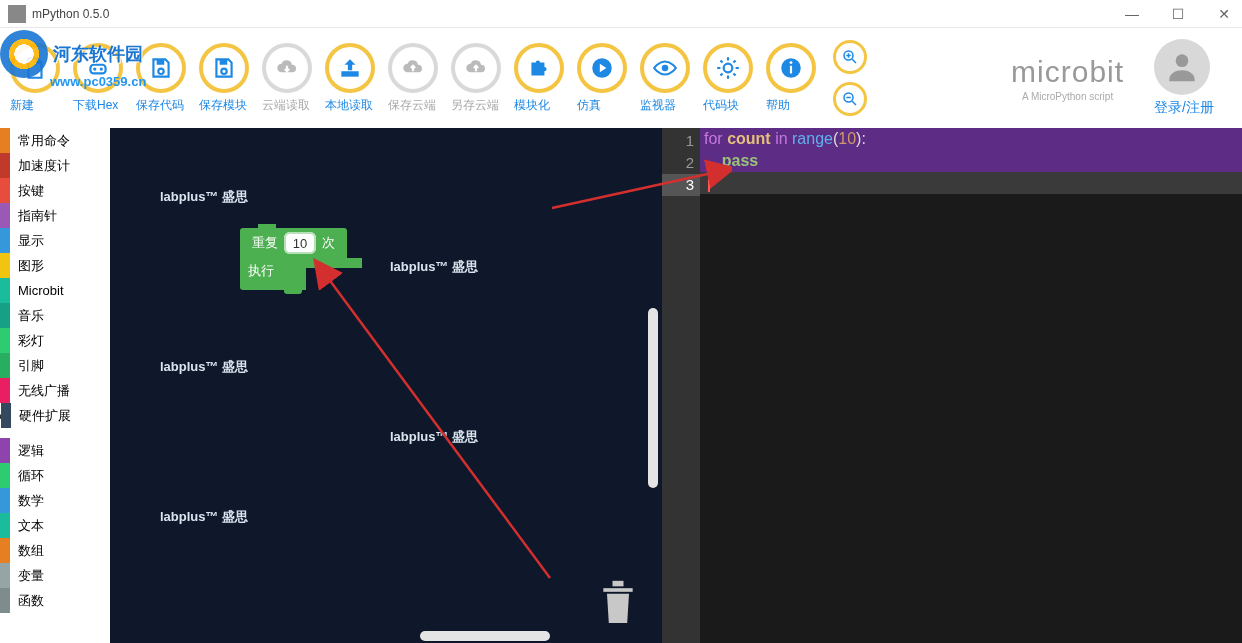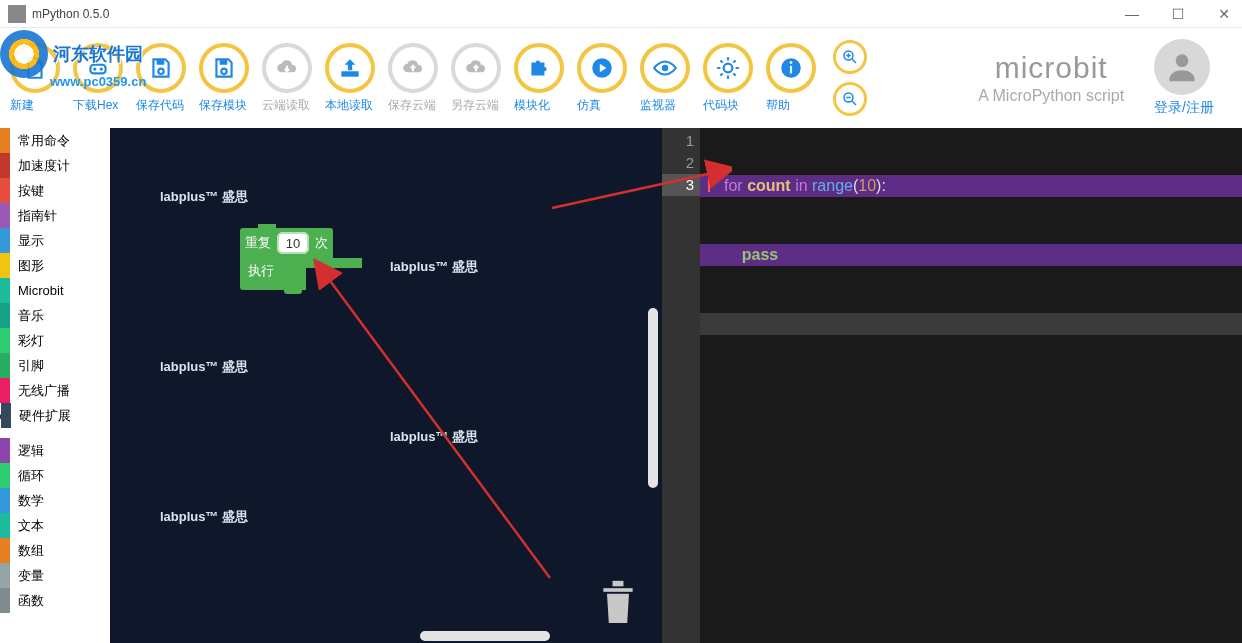--- a/index.html
+++ b/index.html
@@ -19,61 +19,61 @@
 .tool-btn.gray .circ { border-color:#d9d9d9; }
 .tool-btn .circ svg { width:26px; height:26px; }
 .tool-btn .lbl { font-size:12px; color:#1E88E5; }
 .tool-btn.gray .lbl { color:#aaa; }
 .zoom-group { display:flex; flex-direction:column; gap:8px; margin-left:4px; }
 .zoom-btn { width:34px; height:34px; border-radius:50%; border:3px solid #F4C542; background:#fff; display:flex; align-items:center; justify-content:center; cursor:pointer; }
 .zoom-btn svg { width:18px; height:18px; }
 .brand-area { margin-left:auto; text-align:center; padding-right:18px; display:flex; align-items:center; gap:30px; }
 .brand-text { color:#999; }
 .brand-text .big { font-size:30px; font-weight:300; letter-spacing:1px; }
-.brand-text .small { font-size:16px; color:#aaa; margin-top:2px; }
+.brand-text .small { font-size:10px; color:#aaa; margin-top:2px; }
 .avatar { width:56px; height:56px; border-radius:50%; background:#d8d8d8; display:flex; align-items:center; justify-content:center; }
 .avatar svg { width:38px; height:38px; fill:#999; }
 .login-link { font-size:14px; color:#1E88E5; margin-top:4px; }
 
 .watermark { position:absolute; top:30px; left:0; font-size:18px; font-weight:700; pointer-events:none; z-index:50; }
 .watermark .logo { display:inline-block; width:48px; height:48px; border-radius:50%; background:radial-gradient(circle,#fff 28%,#ffb300 29%,#ffb300 44%,#1976d2 45%,#1976d2 70%); vertical-align:middle; opacity:.9;}
 .watermark .txt1 { color:#1976d2; text-shadow:1px 1px #fff; vertical-align:middle;}
 .watermark .txt2 { display:block; font-size:13px; color:#2196f3; margin-left:50px; margin-top:-4px;}
 
 
 .main { display:flex; height:515px; }
 .cat-list { width:110px; background:#fff; overflow-y:auto; font-size:13px; }
 .cat-item { display:flex; align-items:center; height:25px; cursor:pointer; }
 .cat-item .bar { width:10px; height:25px; margin-right:8px; }
 .cat-item.expand::before { content:"▶"; font-size:9px; margin-left:-2px; margin-right:-4px; color:#333; }
 .cat-gap { height:10px; }
 
 .workspace { flex:1; position:relative; background:#0f172a; }
 .ws-bg-mark { position:absolute; font-size:13px; color:#d8e4ee; font-weight:700; pointer-events:none; }
 .block { position:absolute; left:130px; top:100px; }
-.block-row { background:#4CAF50; color:#fff; font-size:13px; display:flex; align-items:center; height:30px; border-radius:3px 3px 0 0; padding:0 5px; gap:6px; }
+.block-row { background:#4CAF50; color:#fff; font-size:13px; display:flex; align-items:center; height:30px; border-radius:3px 3px 0 0; padding:0 12px; gap:6px; }
 .block-row input { width:32px; height:22px; border:none; border-radius:6px; text-align:center; font-size:13px; background:#fff; color:#333; box-shadow:inset 0 0 0 2px #b8e0b8; }
 .block-row2 { background:#4CAF50; color:#fff; font-size:13px; height:32px; width:66px; border-radius:0 0 0 3px; padding:4px 8px; position:relative; }
 .block-row2::after { content:""; position:absolute; right:-56px; top:0; width:56px; height:10px; background:#4CAF50; }
 .block-notch { position:absolute; left:18px; top:-4px; width:18px; height:6px; background:#4CAF50; border-radius:0 0 3px 3px; }
 .block-notch2 { position:absolute; left:44px; bottom:-4px; width:18px; height:6px; background:#4CAF50; border-radius:0 0 3px 3px; }
 
 .trash { position:absolute; right:22px; bottom:10px; }
 .trash svg { width:44px; height:56px; fill:#c8c8c8; }
 
 .vscroll { position:absolute; right:4px; top:180px; width:10px; height:180px; background:#e4e4e4; border-radius:6px; }
 .hscroll { position:absolute; left:310px; bottom:2px; width:130px; height:10px; background:#e4e4e4; border-radius:6px; }
 
 .arrow { position:absolute; pointer-events:none; }
 
 .code-panel { width:580px; background:#1a1a1a; font-family:Consolas,monospace; font-size:16px; color:#ddd; position:relative; }
 .gutter { position:absolute; left:0; top:0; width:38px; background:#333; height:100%; text-align:right; padding-right:6px; color:#999; font-size:15px; line-height:22px; padding-top:2px;}
 .gutter .ln.active { background:#555; color:#fff; margin-right:-6px; padding-right:6px; }
 .code-lines { position:absolute; left:38px; top:0; right:0; }
-.code-line { height:22px; line-height:22px; padding-left:24px; white-space:pre;margin-top:47px; }
+.code-line { height:22px; line-height:22px; padding-left:4px; white-space:pre; }
 .code-line.hl { background:#5d2c85; }
 .code-line.cursor-line { background:#3a3a3a; }
 .kw-for { color:#c678dd; }
 .kw-count { color:#e5c07b; font-weight:700; }
 .kw-in { color:#c678dd; }
 .kw-range { color:#61afef; }
 .kw-num { color:#d19a66; }
 .kw-pass { color:#98c379;font-weight:bold; }
 .caret { position:absolute; left:46px; top:46px; width:2px; height:18px; background:#ff5555; }
 </style>

